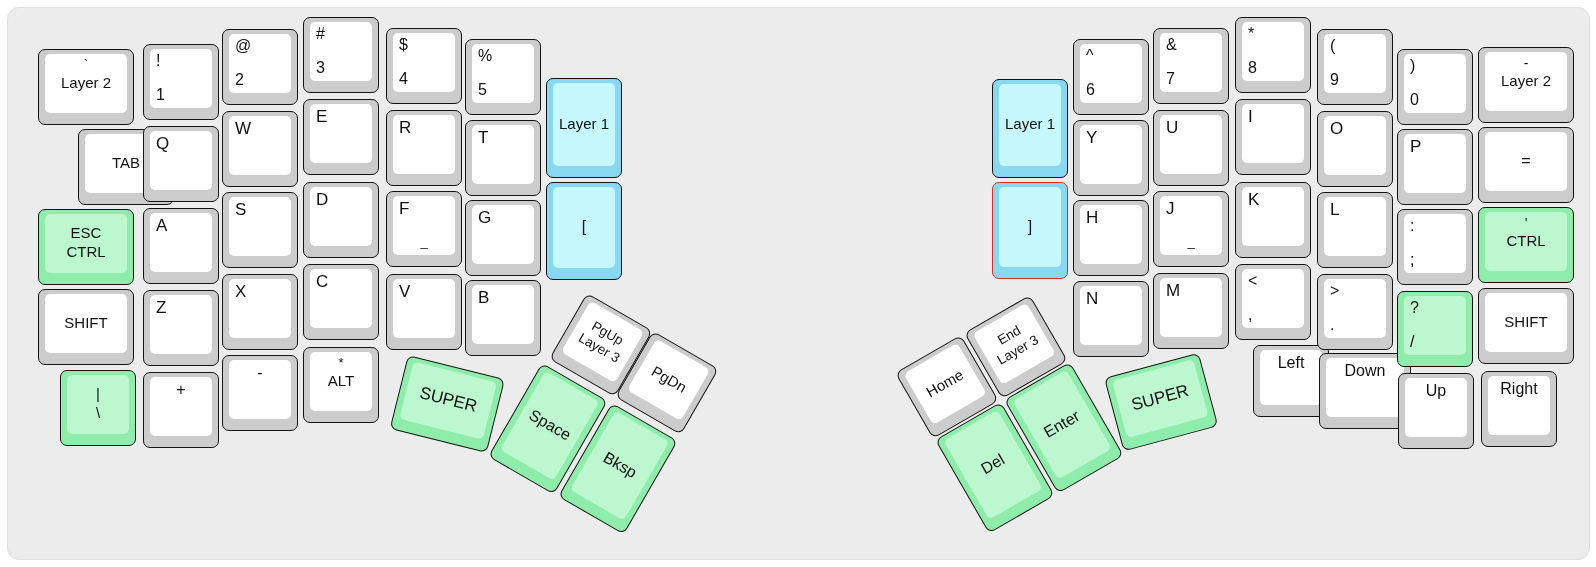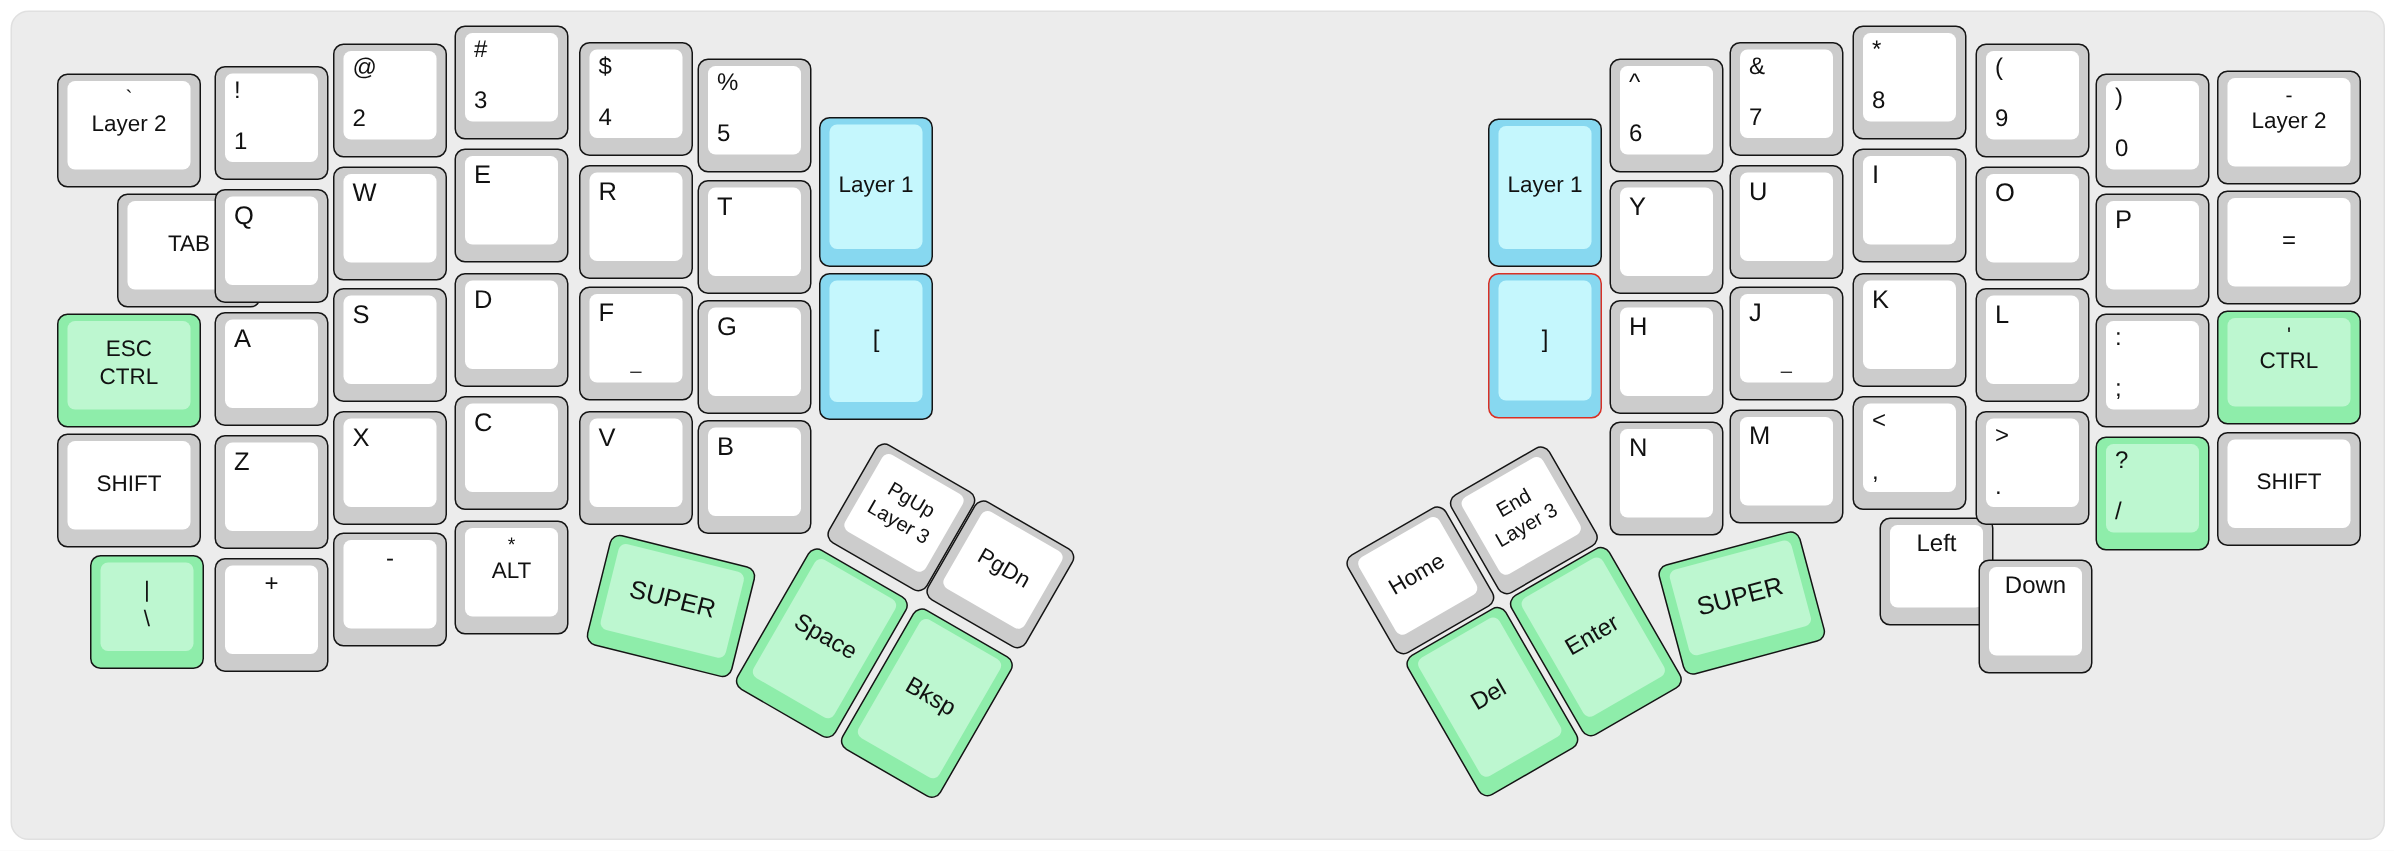--- a/index.html
+++ b/index.html
@@ -285,21 +285,21 @@
     </div>
     <div class="key c-white" style="left: 1317px; top: 192px; width: 76px; height: 76px;">
       <div class="keytop"></div>
       <span class="lg p-tl" style="font-size: 17px;">L</span>
     </div>
     <div class="key c-white" style="left: 1317px; top: 274px; width: 76px; height: 76px;">
       <div class="keytop"></div>
       <span class="lg p-tl" style="font-size: 16px;">&gt;</span>
       <span class="lg p-bl" style="font-size: 16px;">.</span>
     </div>
-    <div class="key c-white" style="left: 1319px; top: 353px; width: 76px; height: 76px; margin-top: 20px;">
+    <div class="key c-white" style="left: 1319px; top: 353px; width: 92px; height: 76px;">
       <div class="keytop"></div>
       <span class="lg p-tc" style="font-size: 16px;">Down</span>
     </div>
     <div class="key c-white" style="left: 1397px; top: 49px; width: 76px; height: 76px;">
       <div class="keytop"></div>
       <span class="lg p-tl" style="font-size: 16px;">)</span>
       <span class="lg p-bl" style="font-size: 16px;">0</span>
     </div>
     <div class="key c-white" style="left: 1397px; top: 129px; width: 76px; height: 76px;">
       <div class="keytop"></div>
@@ -308,37 +308,45 @@
     <div class="key c-white" style="left: 1397px; top: 209px; width: 76px; height: 76px;">
       <div class="keytop"></div>
       <span class="lg p-tl" style="font-size: 16px;">:</span>
       <span class="lg p-bl" style="font-size: 16px;">;</span>
     </div>
     <div class="key c-green" style="left: 1397px; top: 291px; width: 76px; height: 76px;">
       <div class="keytop"></div>
       <span class="lg p-tl" style="font-size: 16px;">?</span>
       <span class="lg p-bl" style="font-size: 16px;">/</span>
     </div>
+    <div class="key c-white" style="left: 1398px; top: 373px; width: 76px; height: 76px;">
+      <div class="keytop"></div>
+      <span class="lg p-tc" style="font-size: 16px;">Up</span>
+    </div>
     <div class="key c-white" style="left: 1478px; top: 47px; width: 96px; height: 76px;">
       <div class="keytop"></div>
       <span class="lg p-tc" style="font-size: 14px;">-</span>
       <span class="lg p-mc" style="font-size: 15px;">Layer 2</span>
     </div>
     <div class="key c-white" style="left: 1478px; top: 127px; width: 96px; height: 76px;">
       <div class="keytop"></div>
       <span class="lg p-mc" style="font-size: 16px;">=</span>
     </div>
     <div class="key c-green" style="left: 1478px; top: 207px; width: 96px; height: 76px;">
       <div class="keytop"></div>
       <span class="lg p-tc" style="font-size: 14px;">'</span>
       <span class="lg p-mc" style="font-size: 15px;">CTRL</span>
     </div>
     <div class="key c-white" style="left: 1478px; top: 288px; width: 96px; height: 76px;">
       <div class="keytop"></div>
       <span class="lg p-mc" style="font-size: 15px;">SHIFT</span>
+    </div>
+    <div class="key c-white" style="left: 1481px; top: 371px; width: 76px; height: 76px;">
+      <div class="keytop"></div>
+      <span class="lg p-tc" style="font-size: 16px;">Right</span>
     </div>
     <div class="key c-white" style="left: 895px; top: 373px; width: 76px; height: 76px; transform: rotate(-30deg);">
       <div class="keytop"></div>
       <span class="lg p-mc" style="font-size: 15px;">Home</span>
     </div>
     <div class="key c-white" style="left: 964px; top: 333px; width: 76px; height: 76px; transform: rotate(-30deg);">
       <div class="keytop"></div>
       <span class="lg p-mc" style="font-size: 13.5px;">End
 Layer 3</span>
     </div>

